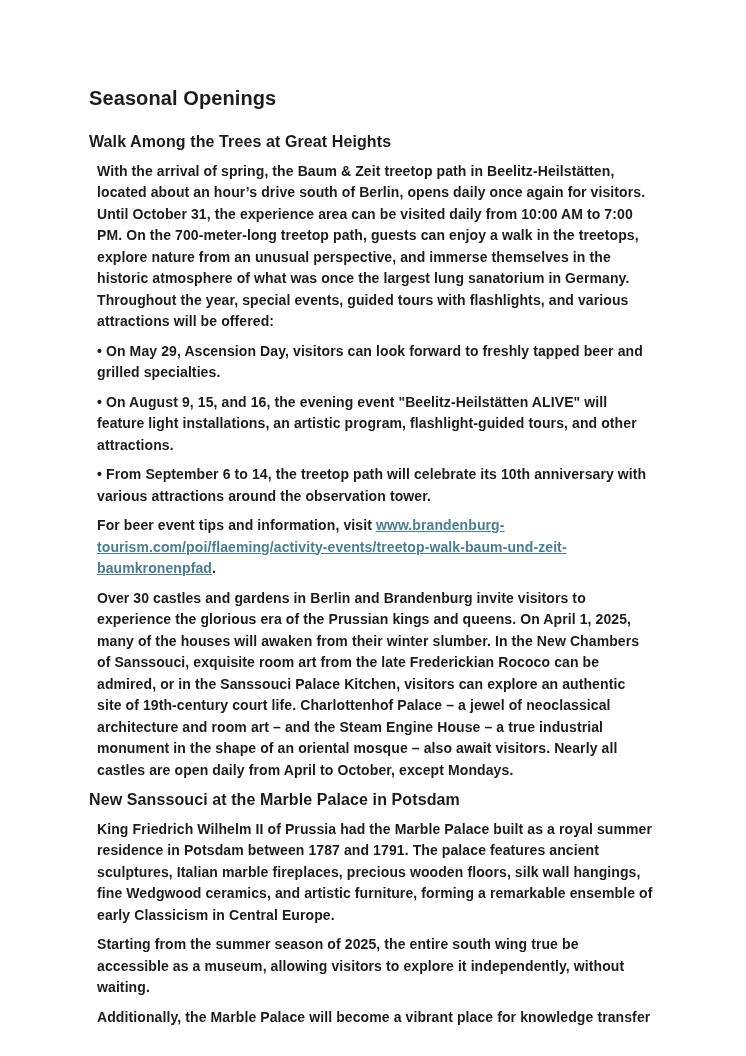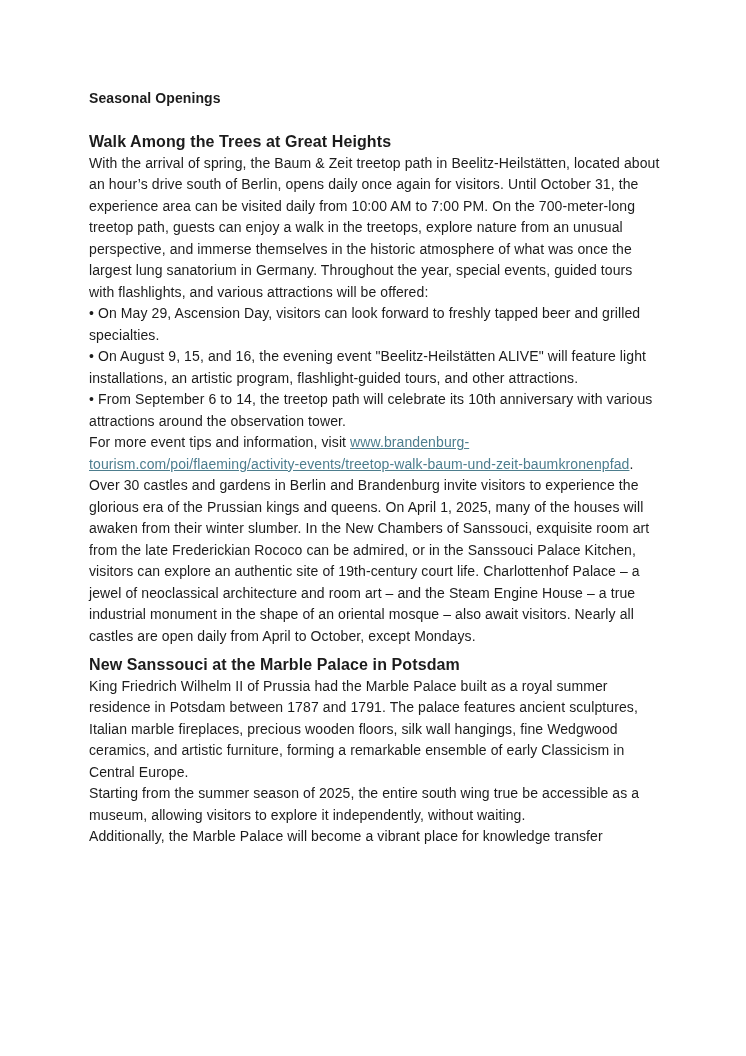--- a/index.html
+++ b/index.html
@@ -15,54 +15,54 @@
     position: absolute;
     left: 89px;
     top: 88px;
     width: 572px;
     font-size: 14px;
     line-height: 21.5px;
     color: #1c1c1c;
     letter-spacing: 0.1px;
   }
   .doc-title {
-    font-size: 14px;
+    font-size: 20px;
     line-height: 21.5px;
     font-weight: 700;
     margin: 0 0 21.5px 0;
   }
   .section-heading {
     font-size: 16px;
     line-height: 21.5px;
     font-weight: 700;
     margin: 7px 0 0 0;
   }
   .section:first-child .section-heading { margin-top: 0; }
-  .paragraph { margin: 0; }
+  .paragraph { margin: 8px; font-weight: bold; }
   .link {
     color: #4d7d8e;
     text-decoration: underline;
     overflow-wrap: anywhere;
     cursor: pointer;
   }
 </style>
 </head>
 <body style="background: rgb(255, 255, 255);">
 
 <div class="page">
   <div class="content" style="color: rgb(28, 28, 28);">
     <h1 class="doc-title">Seasonal Openings</h1>
     <div>
         <section class="section">
           <h2 class="section-heading">Walk Among the Trees at Great Heights</h2>
           <p class="paragraph"><span>With the arrival of spring, the Baum &amp; Zeit treetop path in Beelitz-Heilstätten, located about an hour’s drive south of Berlin, opens daily once again for visitors. Until October 31, the experience area can be visited daily from 10:00 AM to 7:00 PM. On the 700-meter-long treetop path, guests can enjoy a walk in the treetops, explore nature from an unusual perspective, and immerse themselves in the historic atmosphere of what was once the largest lung sanatorium in Germany. Throughout the year, special events, guided tours with flashlights, and various attractions will be offered:</span></p>
           <p class="paragraph"><span>• On May 29, Ascension Day, visitors can look forward to freshly tapped beer and grilled specialties.</span></p>
           <p class="paragraph"><span>• On August 9, 15, and 16, the evening event "Beelitz-Heilstätten ALIVE" will feature light installations, an artistic program, flashlight-guided tours, and other attractions.</span></p>
           <p class="paragraph"><span>• From September 6 to 14, the treetop path will celebrate its 10th anniversary with various attractions around the observation tower.</span></p>
-          <p class="paragraph"><span>For more event tips and information, visit </span><a class="link" style="color: rgb(77, 125, 142);">www.brandenburg-tourism.com/poi/flaeming/activity-events/treetop-walk-baum-und-zeit-baumkronenpfad</a><span>.</span></p>
+          <p class="paragraph"><span>For beer event tips and information, visit </span><a class="link" style="color: rgb(77, 125, 142);">www.brandenburg-tourism.com/poi/flaeming/activity-events/treetop-walk-baum-und-zeit-baumkronenpfad</a><span>.</span></p>
         </section>
         <section class="section">
           <p class="paragraph"><span>Over 30 castles and gardens in Berlin and Brandenburg invite visitors to experience the glorious era of the Prussian kings and queens. On April 1, 2025, many of the houses will awaken from their winter slumber. In the New Chambers of Sanssouci, exquisite room art from the late Frederickian Rococo can be admired, or in the Sanssouci Palace Kitchen, visitors can explore an authentic site of 19th-century court life. Charlottenhof Palace – a jewel of neoclassical architecture and room art – and the Steam Engine House – a true industrial monument in the shape of an oriental mosque – also await visitors. Nearly all castles are open daily from April to October, except Mondays.</span></p>
         </section>
         <section class="section">
           <h2 class="section-heading">New Sanssouci at the Marble Palace in Potsdam</h2>
           <p class="paragraph"><span>King Friedrich Wilhelm II of Prussia had the Marble Palace built as a royal summer residence in Potsdam between 1787 and 1791. The palace features ancient sculptures, Italian marble fireplaces, precious wooden floors, silk wall hangings, fine Wedgwood ceramics, and artistic furniture, forming a remarkable ensemble of early Classicism in Central Europe.</span></p>
           <p class="paragraph"><span>Starting from the summer season of 2025, the entire south wing true be accessible as a museum, allowing visitors to explore it independently, without waiting.</span></p>
           <p class="paragraph"><span>Additionally, the Marble Palace will become a vibrant place for knowledge transfer</span></p>
         </section>

